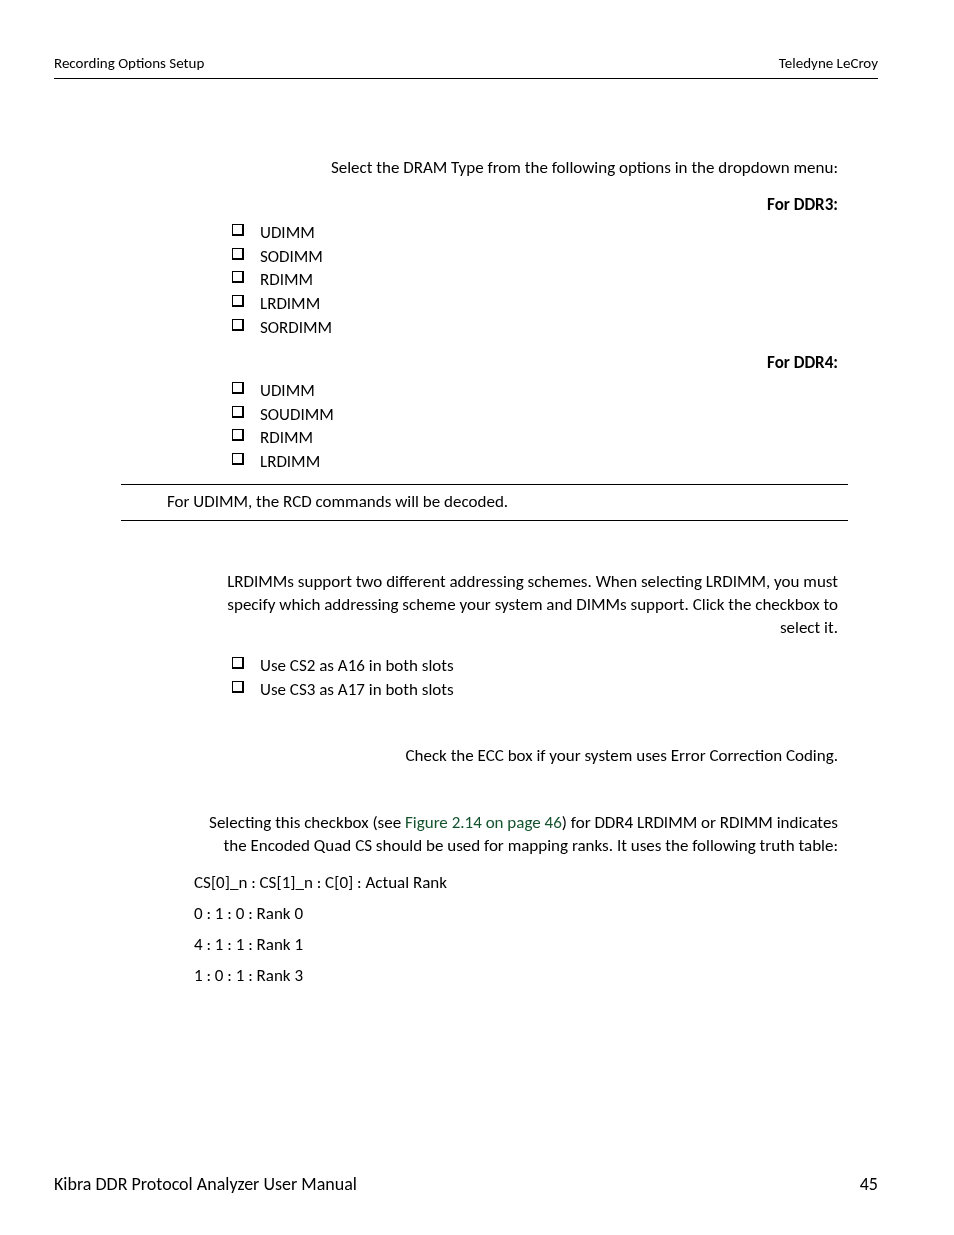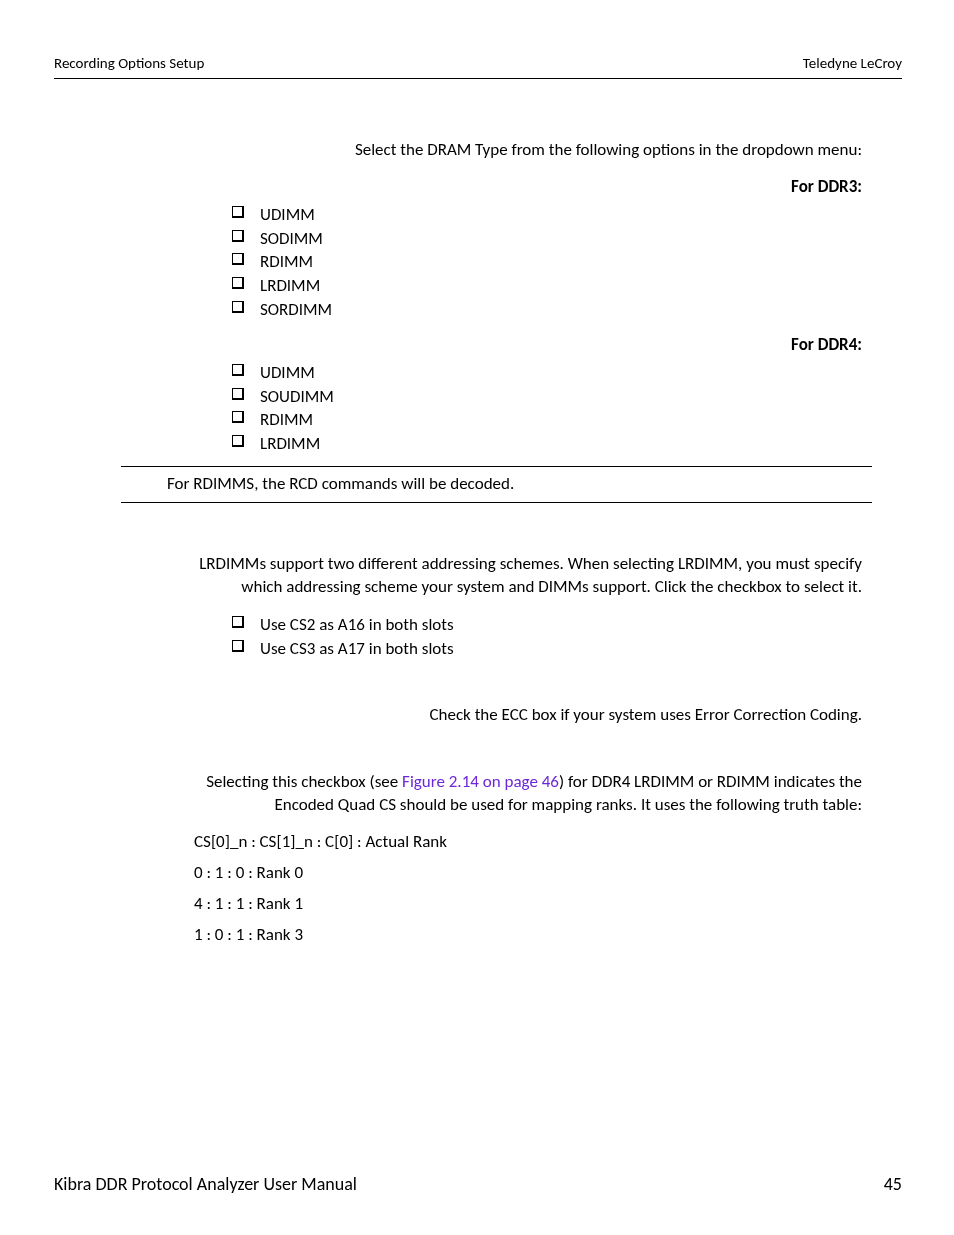--- a/index.html
+++ b/index.html
@@ -8,24 +8,25 @@
     padding: 0;
     font-family: "Segoe UI", "Calibri", Arial, sans-serif;
     font-size: 17px;
     color: #000;
     background: #fff;
     width: 954px;
     height: 1235px;
     position: relative;
   }
   .page {
-    padding: 54px 52px 40px 54px;
+    padding: 54px 76px 40px 54px;
     display: flex;
     flex-direction: column;
     height: 100%;
+    gap: 18px;
   }
   .header {
     display: flex;
     justify-content: space-between;
     font-size: 15px;
     padding-bottom: 6px;
     border-bottom: 1px solid #000;
     margin-bottom: 60px;
   }
   .content {
@@ -72,21 +73,21 @@
   .note-box {
     margin-left: -73px;
     margin-right: -10px;
     border-top: 1.5px solid #000;
     border-bottom: 1.5px solid #000;
     padding: 6px 0 8px 46px;
     margin-bottom: 50px;
     font-size: 17px;
   }
   .section-gap { margin-top: 44px; }
-  .xref { color: #6d28d9; }
+  .xref { color: #14532d; }
   .truth-line { margin: 10px 0; }
   .footer {
     display: flex;
     justify-content: space-between;
     font-size: 18px;
     margin-top: auto;
     padding-top: 20px;
   }
 </style>
 </head>
@@ -114,21 +115,21 @@
 
     <p class="para bold" style="margin-bottom:4px;">For DDR4:</p>
     <ul class="bullets" style="margin-bottom:10px;">
       <li><span class="marker"></span><span>UDIMM</span></li>
       <li><span class="marker"></span><span>SOUDIMM</span></li>
       <li><span class="marker"></span><span>RDIMM</span></li>
       <li><span class="marker"></span><span>LRDIMM</span></li>
     </ul>
 
     <div class="note-box">
-      <span>For RDIMMS, the RCD commands will be decoded.</span>
+      <span>For UDIMM, the RCD commands will be decoded.</span>
     </div>
 
     <p class="para">LRDIMMs support two different addressing schemes. When selecting LRDIMM, you must specify which addressing scheme your system and DIMMs support. Click the checkbox to select it.</p>
     <ul class="bullets">
       <li><span class="marker"></span><span>Use CS2 as A16 in both slots</span></li>
       <li><span class="marker"></span><span>Use CS3 as A17 in both slots</span></li>
     </ul>
 
 
     <p class="para section-gap">Check the ECC box if your system uses Error Correction Coding.</p>

